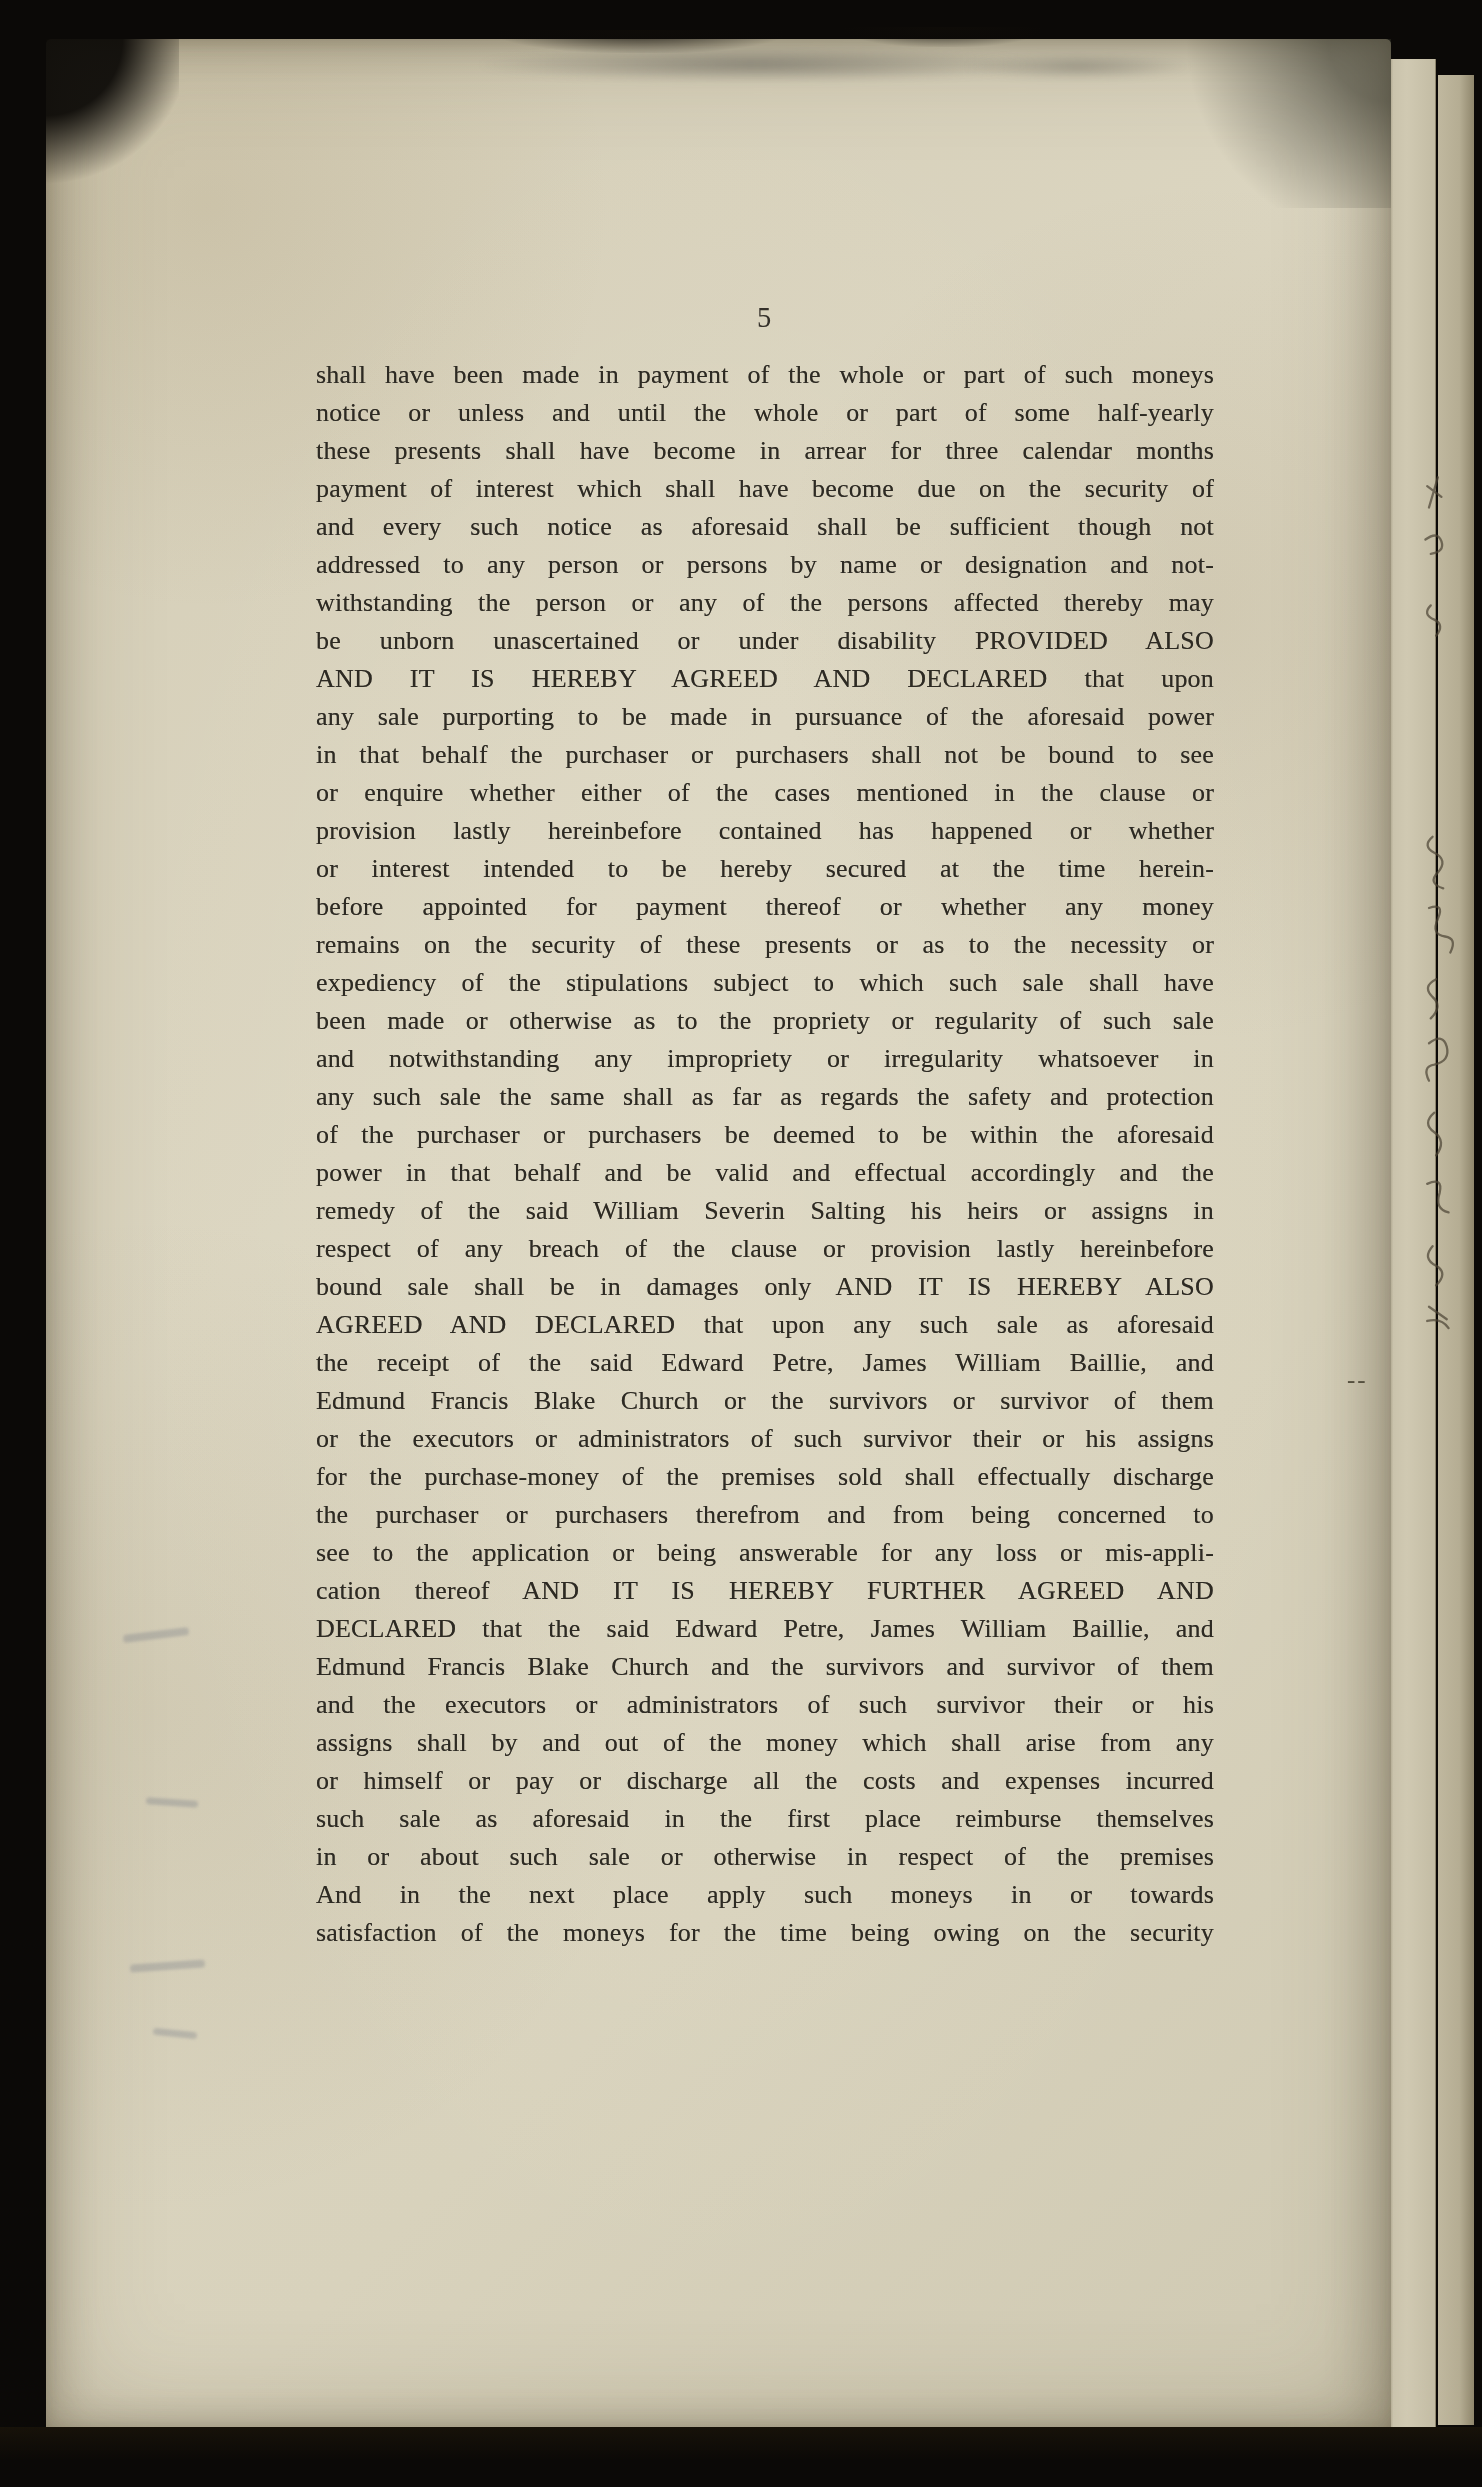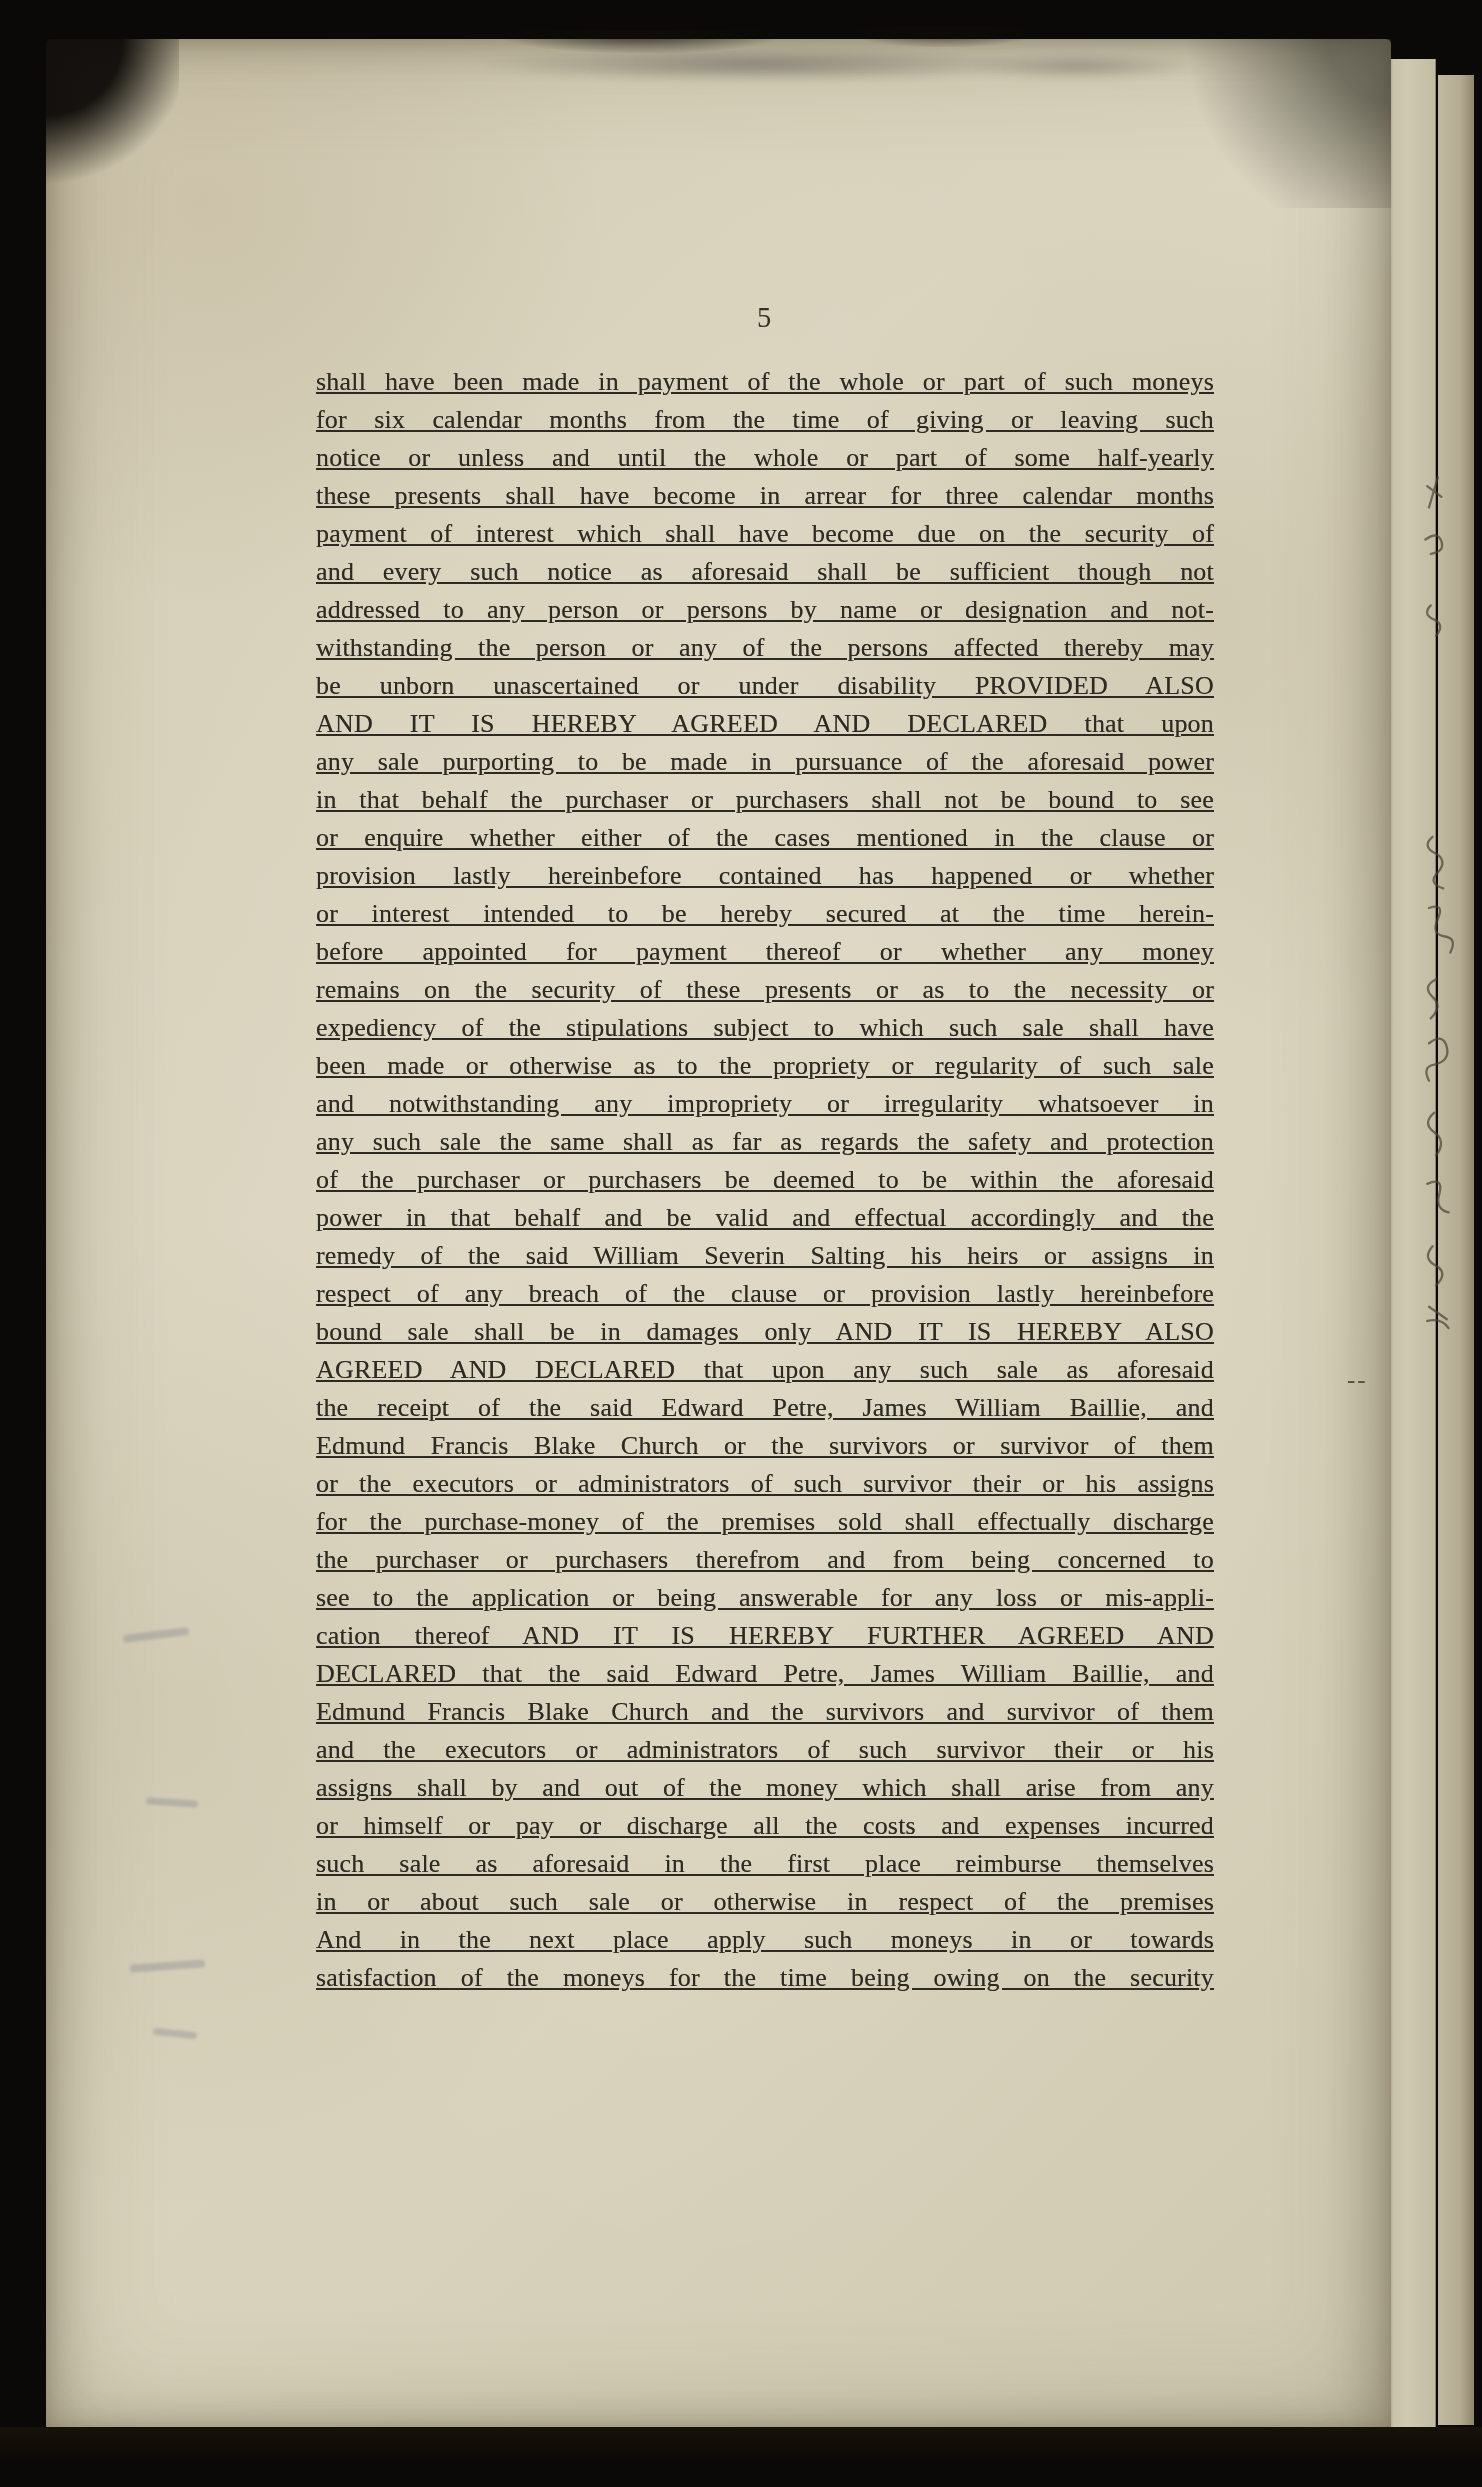--- a/index.html
+++ b/index.html
@@ -51,22 +51,22 @@
   .smudge-top-2 {
     position:absolute; left:916px; top:14.2px; width:231px; height:27px;
     background:radial-gradient(ellipse at 50% 50%, rgba(92,90,82,.40), transparent 70%);
     filter:blur(3.6px);
   }
   .page-number {
     position:absolute; left:270px; top:263px; width:897px;
     text-align:center; font-size:28.5px; color:#34302a; letter-spacing:0.9px;
   }
   .text-block {
-    position:absolute; left:270px; top:324px; width:898px;
-    color:#2d2a23; font-size:26px; letter-spacing:0.2px;text-decoration:underline;
+    position:absolute; left:270px; top:317px; width:898px;
+    color:#2d2a23; font-size:26px; letter-spacing:0.2px;
   }
   .text-line {
     line-height:38px;
     text-align:justify;
     text-align-last:justify;
     white-space:normal;
     text-shadow:0 0 0.5px rgba(43,40,35,.55);
   }
   .dash-annotation {
     position:absolute; left:1301px; top:1327px;
@@ -106,21 +106,20 @@
   <div class="page">
     <div class="corner-shadow-tl"></div>
     <div class="corner-shadow-tr"></div>
     <div class="smudge-top"></div>
     <div class="smudge-top-2"></div>
 
     <div class="page-number">5</div>
 
     <div class="text-block">
         <div class="text-line">shall have been made in payment of the whole or part of such moneys</div>
-        <div class="text-line">for six calendar months from the time of giving or leaving such</div>
         <div class="text-line">notice or unless and until the whole or part of some half-yearly</div>
         <div class="text-line">these presents shall have become in arrear for three calendar months</div>
         <div class="text-line">payment of interest which shall have become due on the security of</div>
         <div class="text-line">and every such notice as aforesaid shall be sufficient though not</div>
         <div class="text-line">addressed to any person or persons by name or designation and not-</div>
         <div class="text-line">withstanding the person or any of the persons affected thereby may</div>
         <div class="text-line">be unborn unascertained or under disability PROVIDED ALSO</div>
         <div class="text-line">AND IT IS HEREBY AGREED AND DECLARED that upon</div>
         <div class="text-line">any sale purporting to be made in pursuance of the aforesaid power</div>
         <div class="text-line">in that behalf the purchaser or purchasers shall not be bound to see</div>

